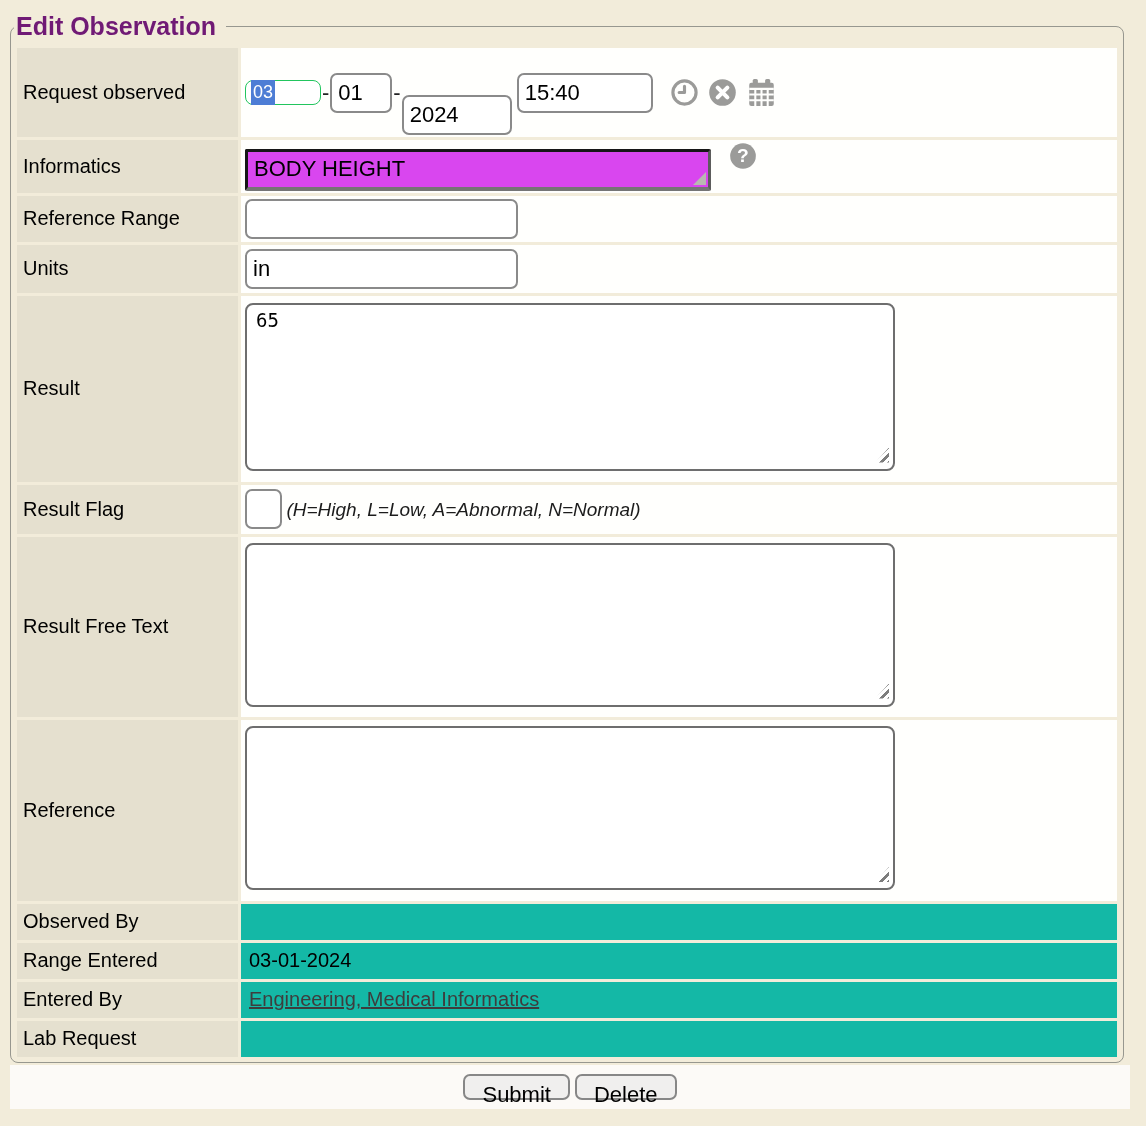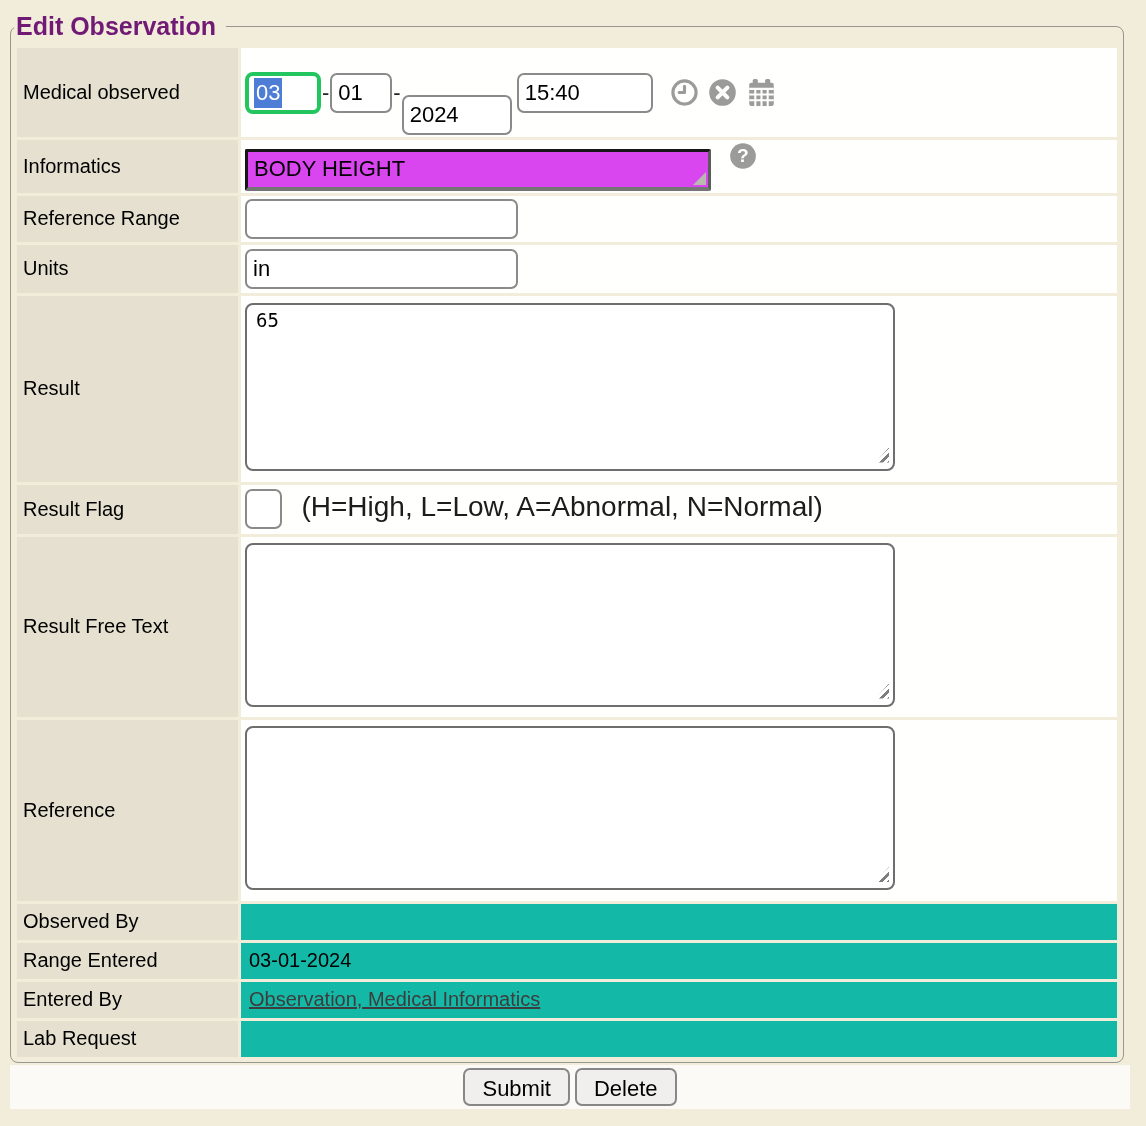--- a/index.html
+++ b/index.html
@@ -68,26 +68,26 @@
   }
   .in-day   { width:62px; }
   .in-year  { width:110px;margin-top:45px; }
   .in-time  { width:136px; }
   .in-ref, .in-units { width:273px; }
   .in-flag  { width:37px; padding:0 4px; }
 
   
   .month-box {
     display:inline-flex; align-items:center;
-    width:76px; height:42px;
-    border:4px solid #22c55e;
+    width:76px; height:25px;
+    border:1px solid #22c55e;
     border-radius:8px;
     background:#fff;
     padding:0 5px;
-    font-size:22px;
+    font-size:18px;
   }
   .month-box .sel { background:#4d7dd5; color:#fff; padding:2px 2px; }
 
   .dt-row { display:flex; align-items:center; }
   .dash { font-size:22px; color:#222; margin:0 1px; }
 
   
   .big-wrap { position:relative; display:inline-block; line-height:0; }
   .big-input {
     font-family:"Liberation Sans", sans-serif;
@@ -134,54 +134,54 @@
     position:absolute; right:6px; bottom:8px;
     width:15px; height:15px;
     background:repeating-linear-gradient(135deg, transparent 0 3px, #7d7d7d 3px 5.5px);
     clip-path:polygon(100% 0, 100% 100%, 10% 100%);
   }
 
   
   .icon-row { display:inline-flex; align-items:center; gap:9px; margin-left:17px; }
   .icon-btn { display:inline-flex; cursor:pointer; line-height:0; }
 
-  .hint-text { font-size:28px; color:#1c1c1c; margin-left:15px; }
+  .hint-text { font-size:19px; color:#1c1c1c; margin-left:0;font-style:italic; }
 
   a.entered-link { color:#3d3d3d; text-decoration:underline; }
 
   
   .button-band {
     margin:2px 16px 0 10px;
     background:#fcfaf7;
     height:44px;
     display:flex; align-items:center; justify-content:center; gap:5px;
   }
   button.form-btn {
     font-family:"Liberation Sans", sans-serif;
     font-size:22px;
     color:#000;
     background:#f0efee;
     border:2px solid #878787;
     border-radius:7px;
     padding:6px 17px;
-    height:38px;
+    height:26px;
     cursor:pointer;
   }
 </style>
 </head>
 <body>
 
 <fieldset class="obs-form">
   <legend class="form-legend">Edit Observation</legend>
 
   <table class="obs-table">
 
     <tbody>
         <tr class="r-dt">
-      <td class="label-cell">Medical observed</td>
+      <td class="label-cell">Request observed</td>
       <td class="value-cell">
         <div class="dt-row">
           <div class="month-box">
                 <span class="sel">03</span>
               </div>
           <span class="dash">-</span>
           <input class="tbox in-day" value="01" style="">
           <span class="dash">-</span>
           <input class="tbox in-year" value="2024" style="">
           <span style="width:5px"></span>
@@ -287,21 +287,21 @@
     </tr>
 
     <tr class="info-row">
       <td class="label-cell">Range Entered</td>
       <td class="value-cell">03-01-2024</td>
     </tr>
 
     <tr class="info-row">
       <td class="label-cell">Entered By</td>
       <td class="value-cell">
-        <a href="#" class="entered-link">Observation, Medical Informatics</a>
+        <a href="#" class="entered-link">Engineering, Medical Informatics</a>
       </td>
     </tr>
 
     <tr class="info-row">
       <td class="label-cell">Lab Request</td>
       <td class="value-cell"></td>
     </tr>
   </tbody>
     </table>
 </fieldset>

